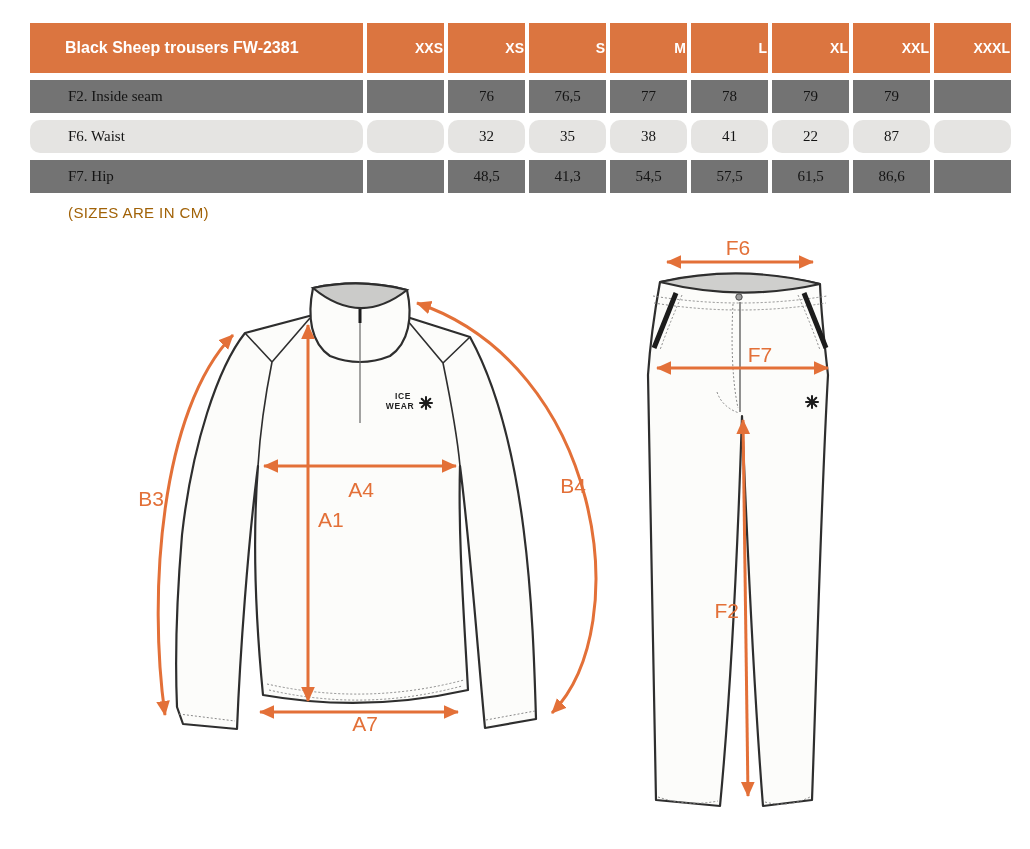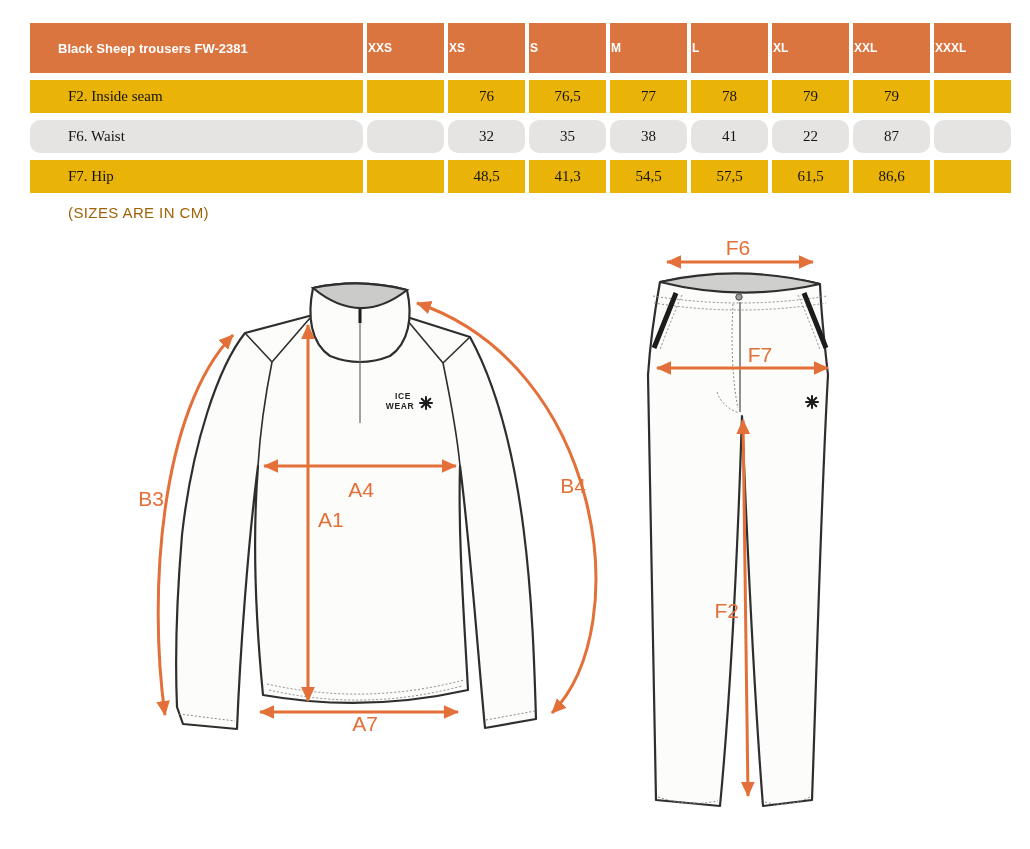--- a/index.html
+++ b/index.html
@@ -3,27 +3,27 @@
 <meta charset="utf-8">
 <style>
   html,body{margin:0;padding:0;background:#fff;}
   #canvas{position:relative;width:1030px;height:849px;background:#ffffff;overflow:hidden;
           font-family:"Liberation Sans",sans-serif;}
   
   table.size-table{position:absolute;left:26px;top:16px;border-collapse:separate;
                    border-spacing:4px 7px;table-layout:fixed;}
   .size-table col.c-label{width:333px;}
   .size-table col.c-size{width:77px;}
-  .size-table th{background:#DB7540;color:#ffffff;font-weight:700;font-size:12px;
-                 height:48px;text-align:left;font-family:"Liberation Sans",sans-serif;}
-  .size-table th.th-label{text-align:left;padding-left:28px;font-size:13px;}
+  .size-table th{background:#DB7540;color:#ffffff;font-weight:700;font-size:14px;
+                 height:48px;text-align:right;font-family:"Liberation Sans",sans-serif;}
+  .size-table th.th-label{text-align:left;padding-left:35px;font-size:16px;}
   .size-table td{height:31px;text-align:center;font-family:"Liberation Serif",serif;
                  font-size:15px;color:#141414;}
   .size-table td.td-label{text-align:left;padding-left:38px;}
-  .size-table tr.dark td{background:#eab308;}
+  .size-table tr.dark td{background:#737373;}
   .size-table tr.light td{background:#E5E4E2;border-radius:10px;}
   
   .note{position:absolute;left:68px;top:204px;color:#a16207;font-size:15px;
         letter-spacing:0.4px;font-weight:400;}
   
   svg{position:absolute;}
   #sweater-svg{left:80px;top:275px;}
   #trousers-svg{left:620px;top:240px;}
   .garment{fill:#FCFCFA;stroke:#2E2E2E;stroke-width:2.2;stroke-linejoin:round;}
   .seam{fill:none;stroke:#2E2E2E;stroke-width:1.6;stroke-linejoin:round;}

